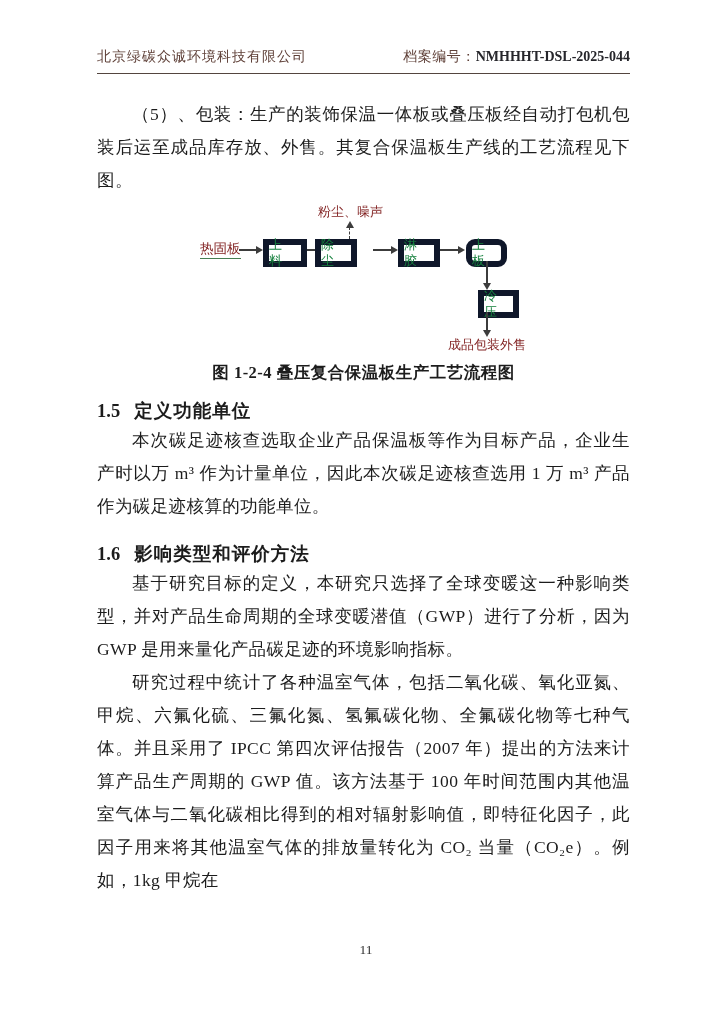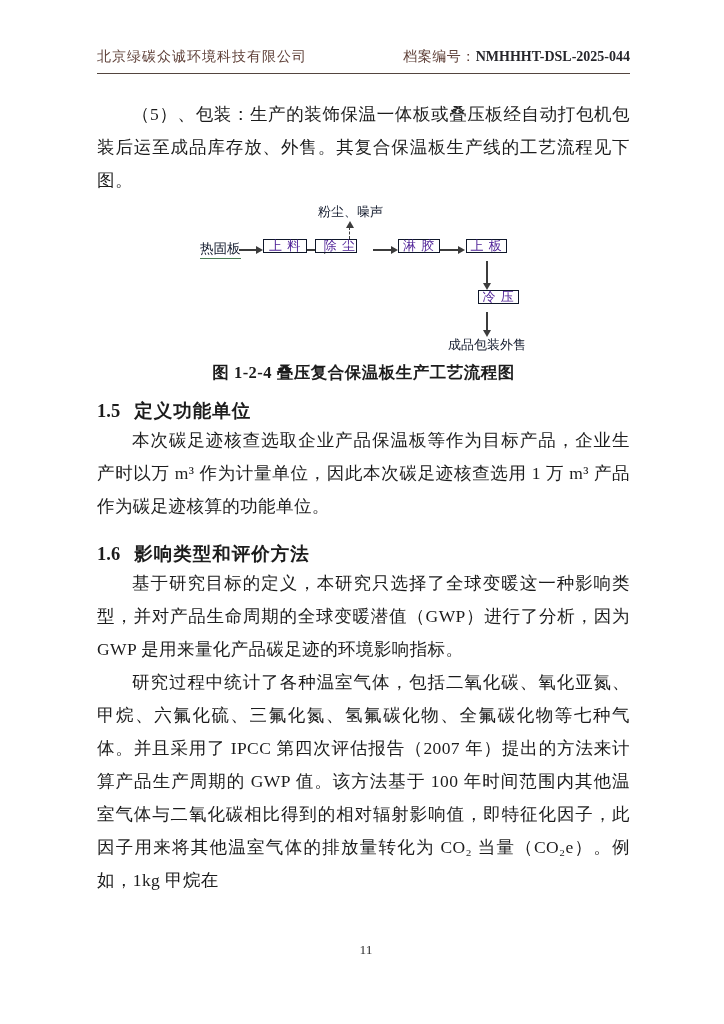--- a/index.html
+++ b/index.html
@@ -44,28 +44,28 @@
   p.indent{text-indent:2em;}
   
   .flow{
     position:relative;
     height:162px;
     font-size:13px;
     line-height:16px;
     letter-spacing:0;
     text-align:left;
   }
-  .flow .lbl{position:absolute;white-space:nowrap;color:#0f172a;}
+  .flow .lbl{position:absolute;white-space:nowrap;color:#7f1d1d;}
   .flow .start{top:44px;left:103px;font-size:13.5px;border-bottom:1.5px solid var(--start-underline);padding-bottom:1px;}
   .flow .emission{top:7px;left:221px;}
   .flow .endlbl{top:140px;left:344px;width:92px;text-align:center;}
   .flow .box{
-    position:absolute;height:14px;border:1px solid #0f172a;background:#fff;
+    position:absolute;height:28px;border:6px solid #0f172a;background:#fff;
     display:flex;align-items:center;justify-content:center;
-    letter-spacing:1px;color:#4c1d95;
+    letter-spacing:1px;color:#15803d;
   }
   .flow .hline{position:absolute;height:1.5px;background:var(--flow-line);}
   .flow .vline{position:absolute;width:1.5px;background:var(--flow-line);}
   .flow .vdash{position:absolute;width:0;border-left:1.5px dashed var(--flow-line);}
   .flow .head-right{position:absolute;width:0;height:0;border-left:7px solid var(--flow-line);border-top:4px solid transparent;border-bottom:4px solid transparent;}
   .flow .head-down{position:absolute;width:0;height:0;border-top:7px solid var(--flow-line);border-left:4px solid transparent;border-right:4px solid transparent;}
   .flow .head-up{position:absolute;width:0;height:0;border-bottom:7px solid var(--flow-line);border-left:4px solid transparent;border-right:4px solid transparent;}
   
   .caption{
     margin-top:3px;text-align:center;font-weight:bold;font-size:16.5px;line-height:22px;
@@ -125,21 +125,21 @@
       <span class="hline" style="left:276px;top:52px;width:18px;"></span>
       <span class="head-right" style="left:294px;top:49px;"></span>
 
       <div class="box" style="left:301px;top:42px;width:42px;">
           <span>淋 胶</span>
         </div>
 
       <span class="hline" style="left:343px;top:52px;width:18px;"></span>
       <span class="head-right" style="left:361px;top:49px;"></span>
 
-      <div class="box" style="left:369px;top:42px;width:41px;">
+      <div class="box" style="left:369px;top:42px;width:41px;border-radius:9px;">
           <span>上 板</span>
         </div>
 
       <span class="vline" style="left:389px;top:64px;height:22px;"></span>
       <span class="head-down" style="left:386px;top:86px;"></span>
 
       <div class="box" style="left:381px;top:93px;width:41px;">
           <span>冷 压</span>
         </div>
 

